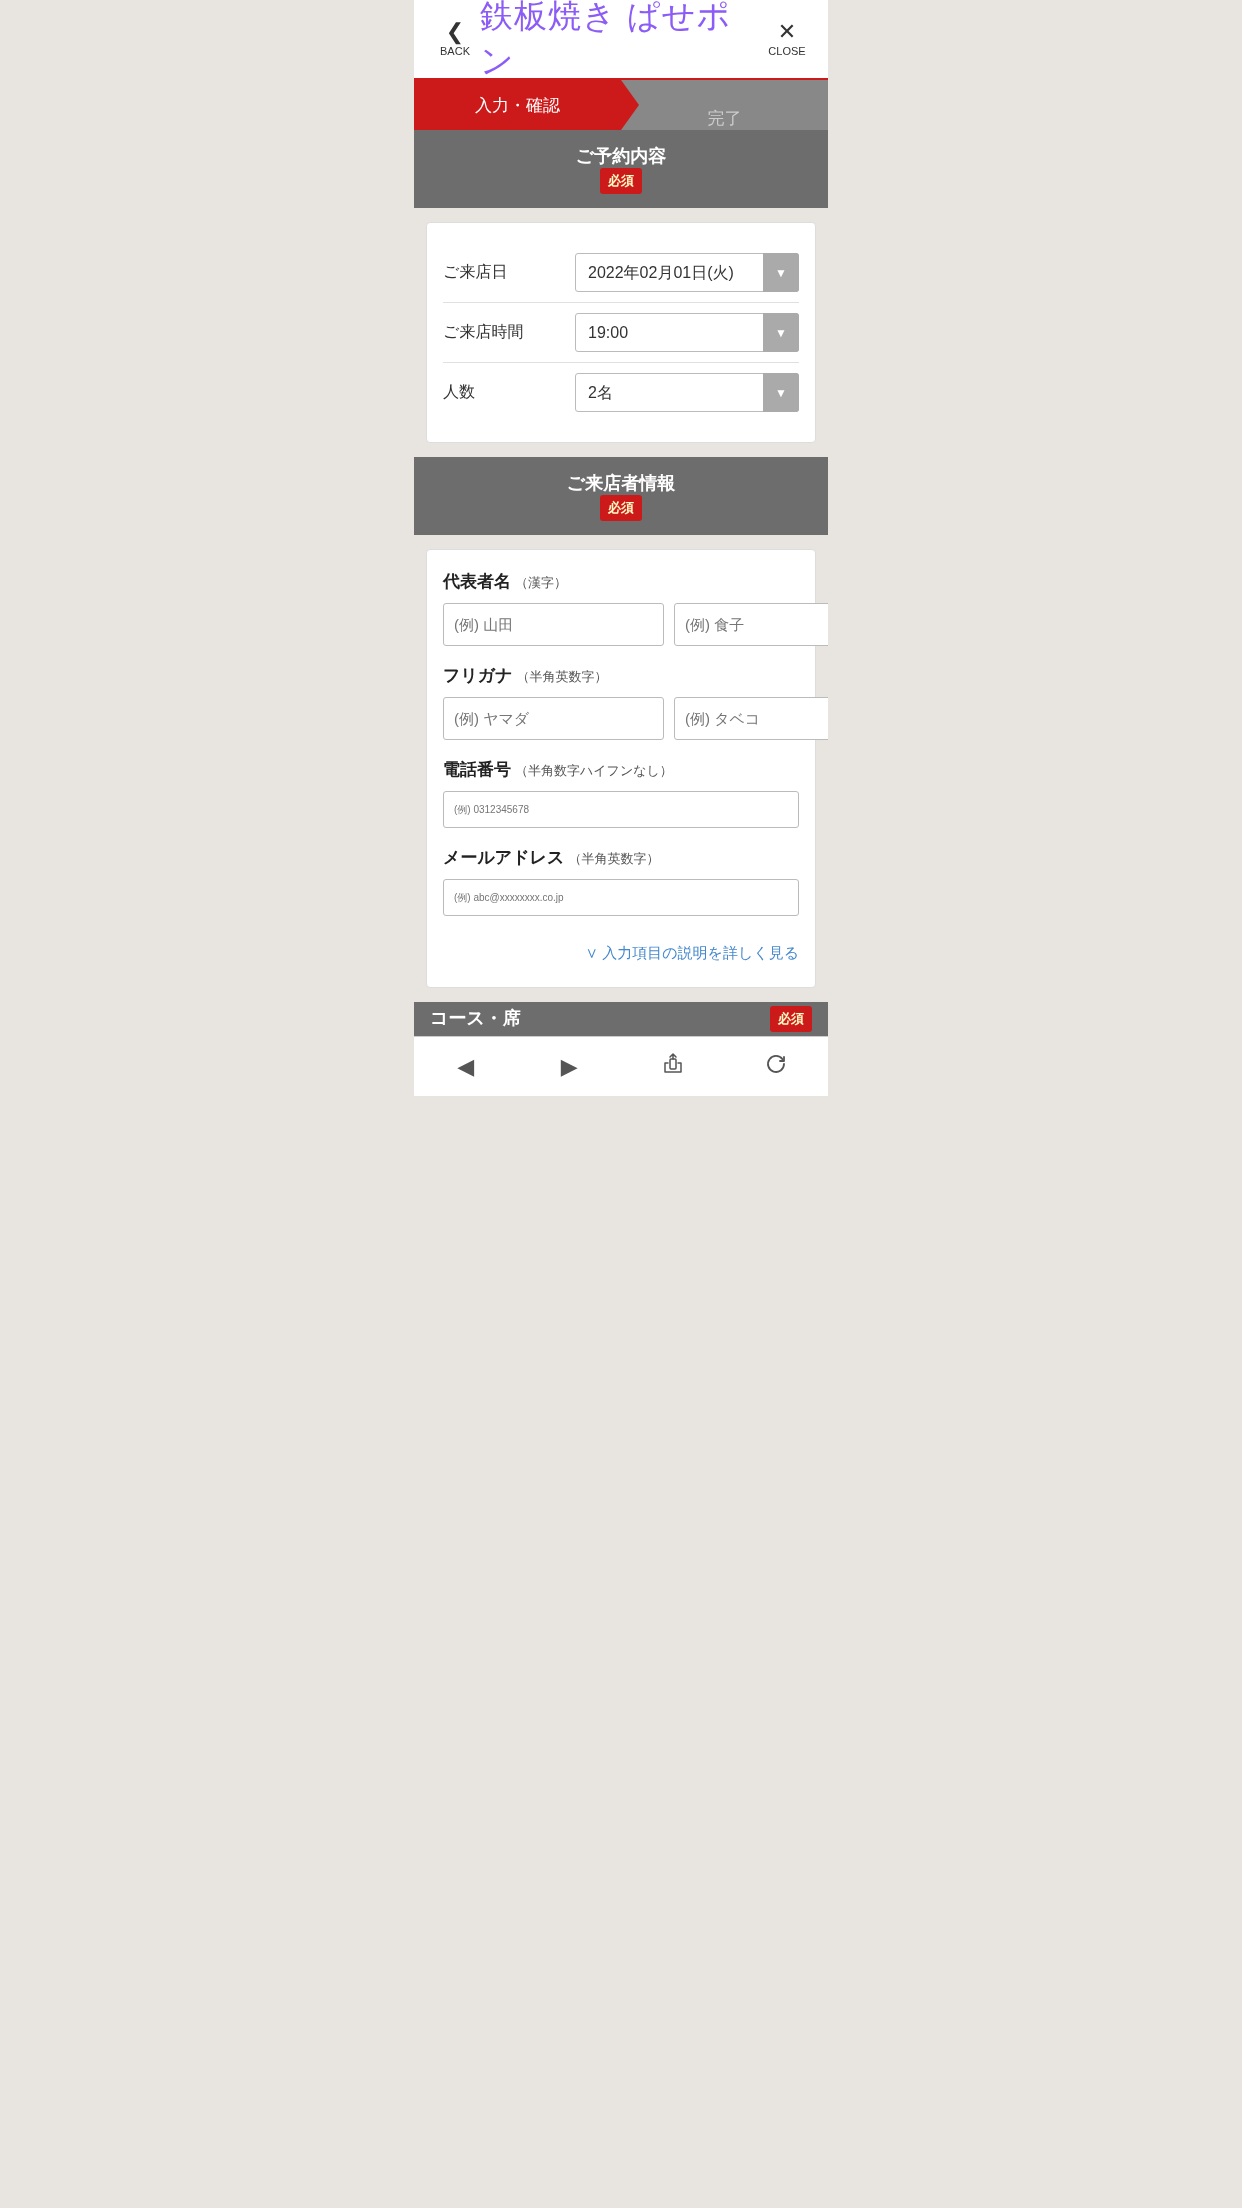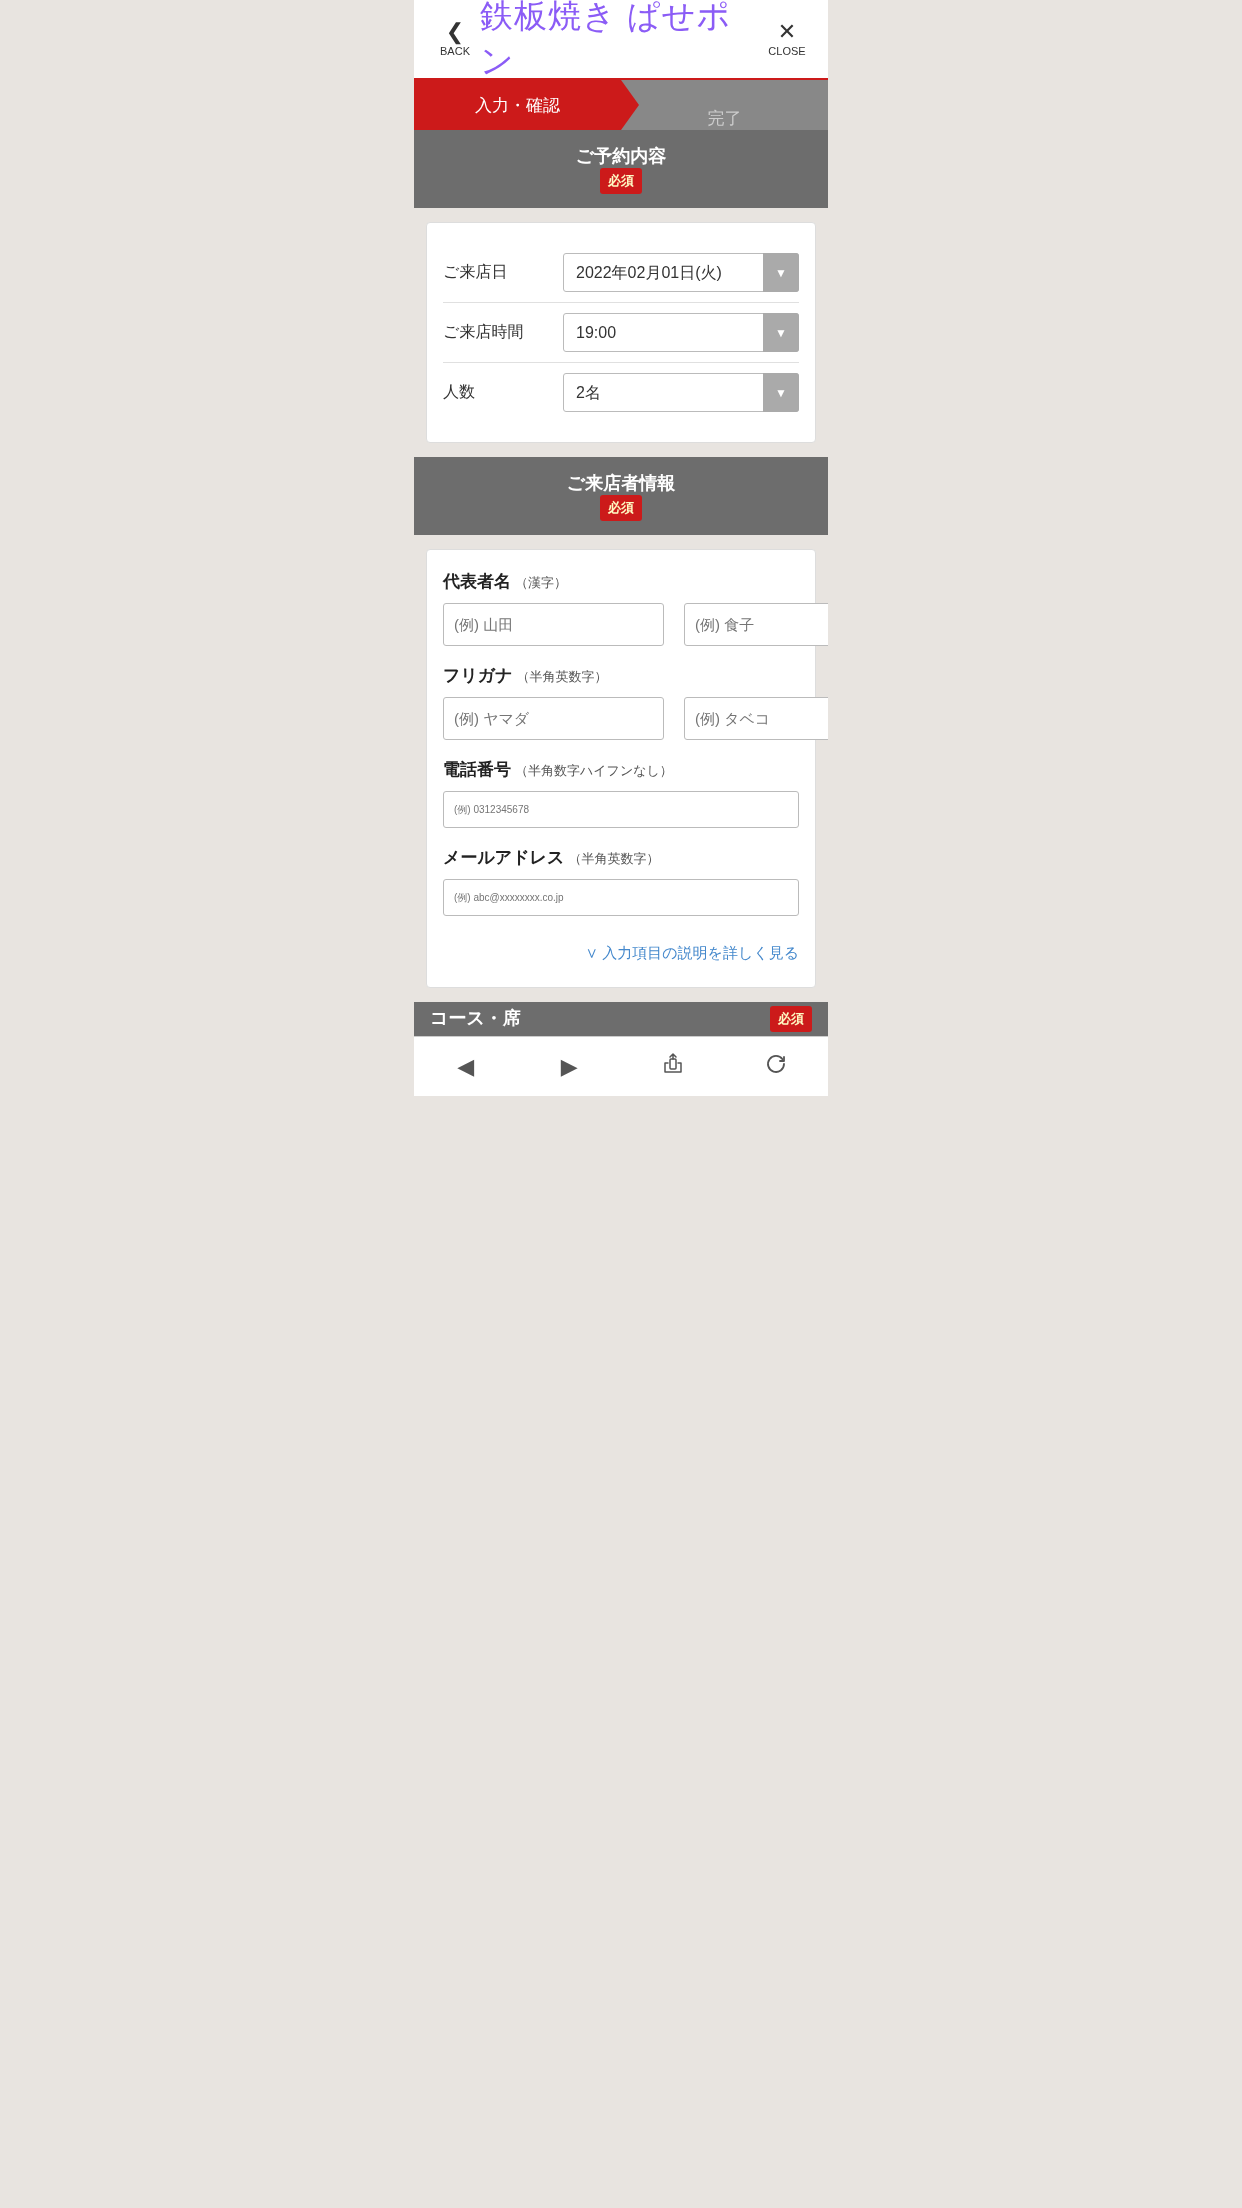--- a/index.html
+++ b/index.html
@@ -123,20 +123,21 @@
     }
     .form-label {
       width: 120px;
       font-size: 16px;
       color: #333;
       flex-shrink: 0;
     }
     .select-wrapper {
       flex: 1;
       position: relative;
+      margin-left: 12px;
     }
     .select-wrapper select {
       width: 100%;
       background: #fff;
       border: 1px solid #bbb;
       border-radius: 3px;
       padding: 10px 36px 10px 12px;
       font-size: 16px;
       color: #333;
       appearance: none;
@@ -180,21 +181,21 @@
       margin-bottom: 10px;
     }
     .field-label-sub {
       font-size: 13px;
       font-weight: normal;
       color: #555;
       margin-left: 4px;
     }
     .input-row {
       display: flex;
-      gap: 20px;
+      gap: 10px;
     }
     .input-row input {
       flex: 1;
       border: 1px solid #bbb;
       border-radius: 3px;
       padding: 12px 10px;
       font-size: 15px;
       color: #999;
       background: #fff;
     }

